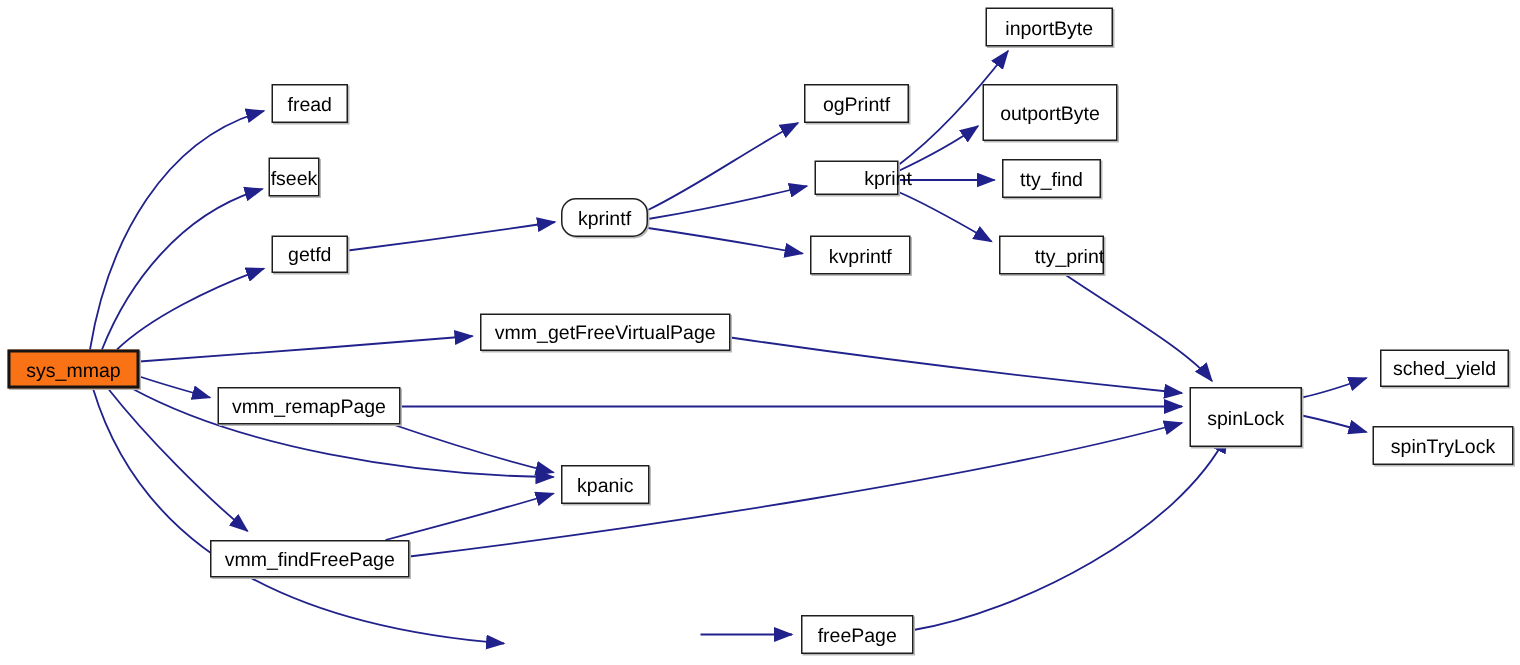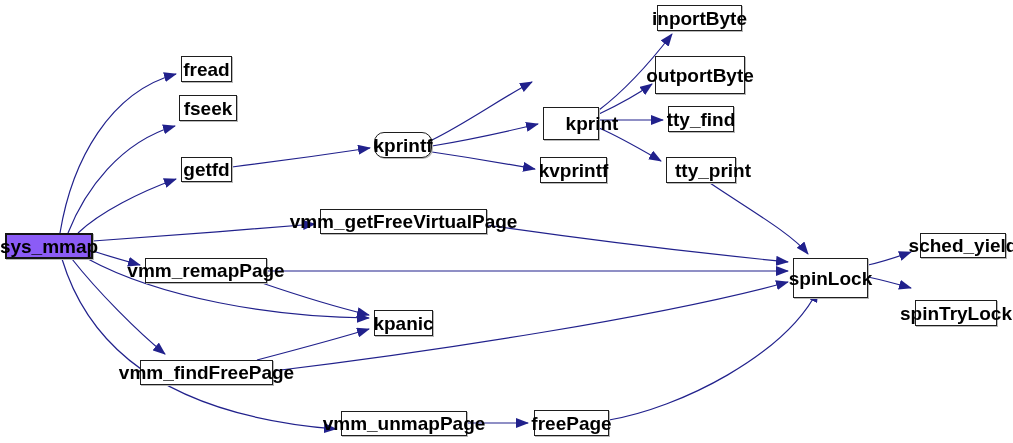--- a/index.html
+++ b/index.html
@@ -30,28 +30,27 @@
   .node {
     position: absolute;
     box-sizing: border-box;
     display: flex;
     align-items: center;
     justify-content: center;
     background: #ffffff;
     border: 1px solid #1e1e1e;
     box-shadow: 1px 1px 0 #b9b9b9;
     color: #000000;
-    font-size: 19px;
+    font-size: 13px;
     line-height: 1;
     white-space: nowrap;
     cursor: pointer;
-    font-weight: bold;
   }
   .node.highlight {
-    background: #8b5cf6;
+    background: #f97316;
     border: 2px solid #151515;
   }
   .edge {
     fill: none;
     stroke-width: 1.2px;
   }
 </style>
 </head>
 <body>
 
@@ -87,32 +86,32 @@
         <path class="edge" d="M273,371 C430,352 660,317 788,282" stroke="#21218c" marker-end="url(#arrowhead)"></path>
         <path class="edge" d="M467,423 L528,423" stroke="#21218c" marker-end="url(#arrowhead)"></path>
         <path class="edge" d="M609,420 C680,408 785,355 818,290" stroke="#21218c" marker-end="url(#arrowhead)"></path>
         <path class="edge" d="M868,265 C882,262 897,257 911,252" stroke="#21218c" marker-end="url(#arrowhead)"></path>
         <path class="edge" d="M868,277 C882,280 897,284 911,288" stroke="#21218c" marker-end="url(#arrowhead)"></path>
       </g>
   </svg>
   <div id="node-layer">
       <div class="node highlight" style="left: 5px; top: 233px; width: 88px; height: 26px;">sys_mmap</div>
       <div class="node" style="left: 181px; top: 56px; width: 51px; height: 26px;">fread</div>
-      <div class="node" style="left: 179px; top: 95px; width: 58px; height: 26px;">fseek</div>
+      <div class="node" style="left: 179px; top: 105px; width: 34px; height: 26px;">fseek</div>
       <div class="node" style="left: 181px; top: 157px; width: 51px; height: 25px; text-align: right;">getfd</div>
       <div class="node" style="left: 374px; top: 132px; width: 58px; height: 26px; border-radius: 10px;">kprintf</div>
-      <div class="node" style="left: 543px; top: 107px; width: 56px; height: 33px; padding-left: 42px;">kprint</div>
+      <div class="node" style="left: 536px; top: 56px; width: 70px; height: 26px;">ogPrintf</div>
+      <div class="node" style="left: 543px; top: 107px; width: 56px; height: 23px; padding-left: 42px;">kprint</div>
       <div class="node" style="left: 540px; top: 157px; width: 67px; height: 26px;">kvprintf</div>
       <div class="node" style="left: 657px; top: 5px; width: 85px; height: 26px;">inportByte</div>
       <div class="node" style="left: 655px; top: 56px; width: 90px; height: 38px;">outportByte</div>
       <div class="node" style="left: 668px; top: 106px; width: 66px; height: 26px;">tty_find</div>
       <div class="node" style="left: 666px; top: 157px; width: 70px; height: 26px; padding-left: 24px;">tty_print</div>
       <div class="node" style="left: 320px; top: 209px; width: 167px; height: 25px;">vmm_getFreeVirtualPage</div>
       <div class="node" style="left: 145px; top: 258px; width: 122px; height: 25px;">vmm_remapPage</div>
       <div class="node" style="left: 374px; top: 310px; width: 59px; height: 26px;">kpanic</div>
       <div class="node" style="left: 140px; top: 360px; width: 133px; height: 25px;">vmm_findFreePage</div>
-      <div class="node" style="left: 341px; top: 411px; width: 126px; height: 25px;">vmm_unmapPage</div>
       <div class="node" style="left: 534px; top: 410px; width: 75px; height: 26px;">freePage</div>
       <div class="node" style="left: 793px; top: 258px; width: 75px; height: 40px;">spinLock</div>
       <div class="node" style="left: 896px; top: 233px; width: 86px; height: 25px; margin-left: 24px;">sched_yield</div>
-      <div class="node" style="left: 915px; top: 284px; width: 82px; height: 26px; margin-top: 16px;">spinTryLock</div>
+      <div class="node" style="left: 915px; top: 284px; width: 94px; height: 26px;">spinTryLock</div>
     </div>
 </div>
 
 </body></html>

